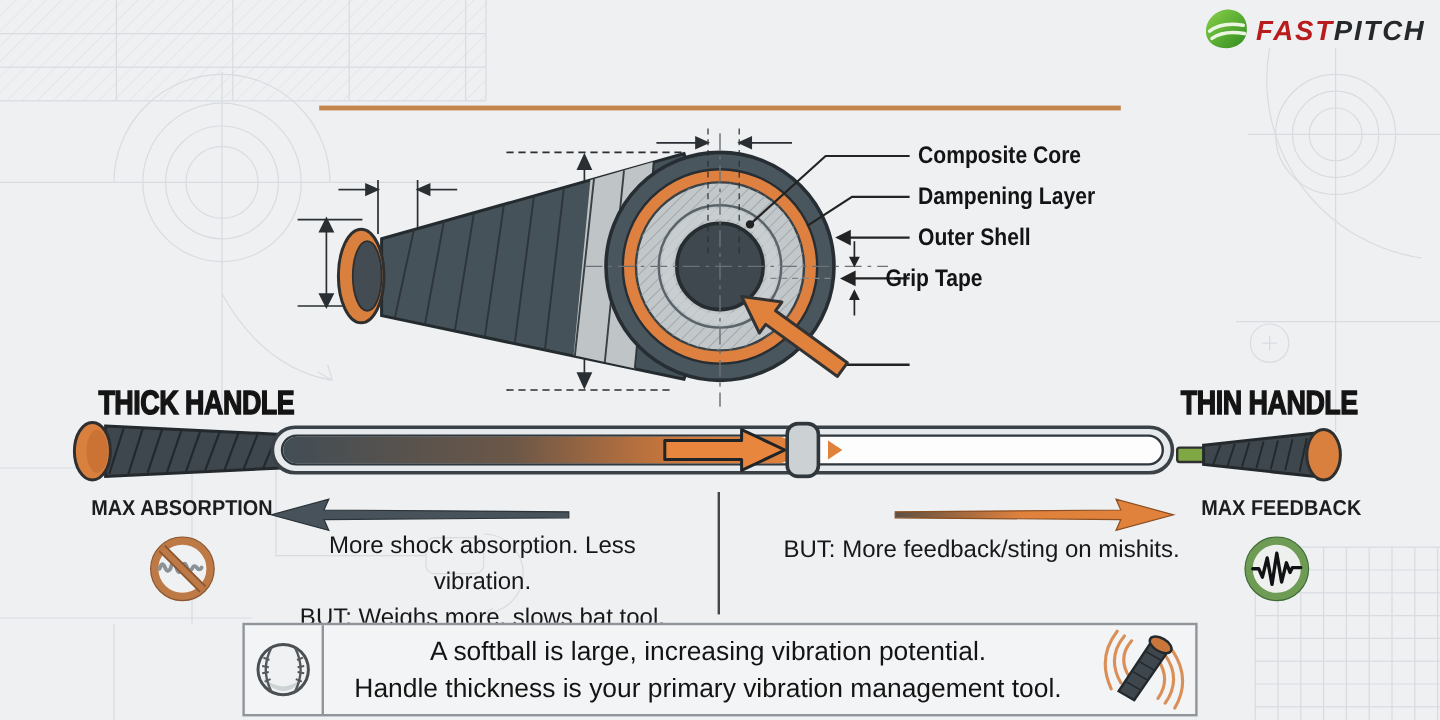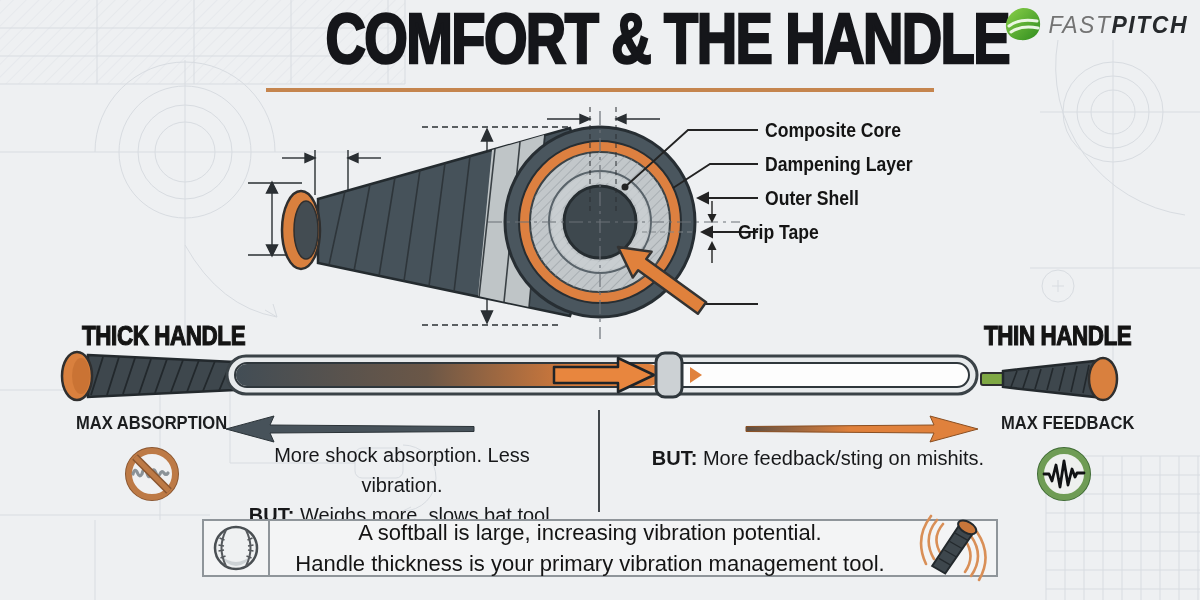--- a/index.html
+++ b/index.html
@@ -7,30 +7,30 @@
          background:#eef0f2;font-family:"Liberation Sans",sans-serif;color:#141414;}
   .abs{position:absolute;}
   .cond{display:inline-block;font-weight:bold;transform-origin:left center;white-space:nowrap;}
   .title-wrap{left:240px;top:2px;width:720px;text-align:center;}
   .title{font-size:70px;line-height:74px;font-weight:bold;letter-spacing:-2px;
          color:#15161a;-webkit-text-stroke:2.5px #15161a;
          transform:scaleX(0.80);transform-origin:center;display:inline-block;white-space:nowrap;}
   .title-underline{left:266px;top:88px;width:668px;height:4px;background:#c5854e;}
   .logo{right:12px;top:6px;display:flex;align-items:center;gap:5px;}
   .logo-text{font-size:23px;font-style:italic;letter-spacing:1.5px;white-space:nowrap;}
-  .logo-fast{color:#737373;font-weight:400;}
+  .logo-fast{color:#b91c1c;font-weight:700;}
   .logo-pitch{color:#26292c;font-weight:800;margin-top:16px;}
   .callout-label{font-size:20px;font-weight:700;transform:scaleX(0.88);}
   .thick-label{font-size:22px;letter-spacing:-0.5px;-webkit-text-stroke:1px #141414;transform:scaleX(0.80);}
   .hl{font-size:28px;letter-spacing:-0.5px;-webkit-text-stroke:1.2px #141414;transform:scaleX(0.80);}
   .metric{font-size:18px;font-weight:700;transform:scaleX(0.92);color:#1b1d1f;}
   .note{width:340px;text-align:center;font-size:20px;line-height:30px;color:#17181a;}
-  .note strong{font-weight:700;}
+  .note strong{font-weight:400;}
   .vdivider{width:2px;background:#42474c;}
-  .footer-box{left:202px;top:519px;width:796px;height:58px;background:#f3f4f5;
+  .footer-box{left:202px;top:519px;width:796px;height:78px;background:#f3f4f5;
               border:2px solid #8f959a;box-sizing:border-box;display:flex;align-items:stretch;}
   .footer-ball-cell{width:64px;border-right:2px solid #8f959a;display:flex;align-items:center;justify-content:center;}
   .footer-text{flex:1;display:flex;flex-direction:column;justify-content:center;text-align:center;
                font-size:22px;line-height:31px;color:#141414;}
   .footer-bat-cell{width:86px;display:flex;align-items:center;justify-content:center;}
 </style>
 </head>
 <body>
 
 <div class="stage">
@@ -57,23 +57,20 @@
         <circle cx="1113" cy="112" r="50"></circle>
       <path d="M1113 40 V360 M1030 268 H1200 M1040 112 H1200"></path>
       <path d="M1058 40 A150 150 0 0 0 1185 215"></path>
       <circle cx="1058" cy="286" r="16"></circle>
         <path d="M1052 286 h12 M1058 280 v12"></path>
       <path d="M1046 456 V600 M1065 456 V600 M1084 456 V600 M1103 456 V600 M1122 456 V600 M1141 456 V600 M1160 456 V600 M1179 456 V600 M1198 456 V600"></path>
       <path d="M1046 456 H1200 M1046 475 H1200 M1046 494 H1200 M1046 513 H1200 M1046 532 H1200 M1046 551 H1200 M1046 570 H1200 M1046 589 H1200"></path>
     </g>
   </svg>
 
-  <div class="abs title-wrap">
-    <span class="title">COMFORT &amp; THE HANDLE</span>
-  </div>
   <div class="abs title-underline"></div>
 
   <div class="abs logo">
     <svg width="40" height="38" viewBox="0 0 40 38">
       <defs>
         <linearGradient id="lg" x1="0" y1="0" x2="1" y2="1">
           <stop offset="0" stop-color="#8bd14a"></stop>
             <stop offset="1" stop-color="#2f8c1e"></stop>
         </linearGradient>
       </defs>

